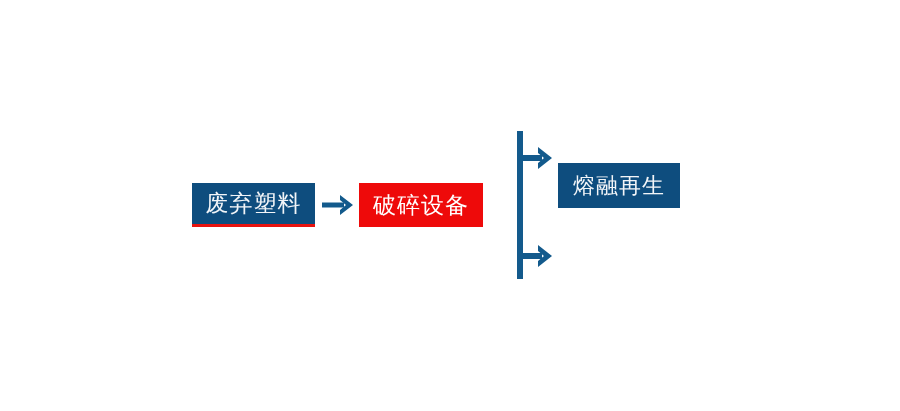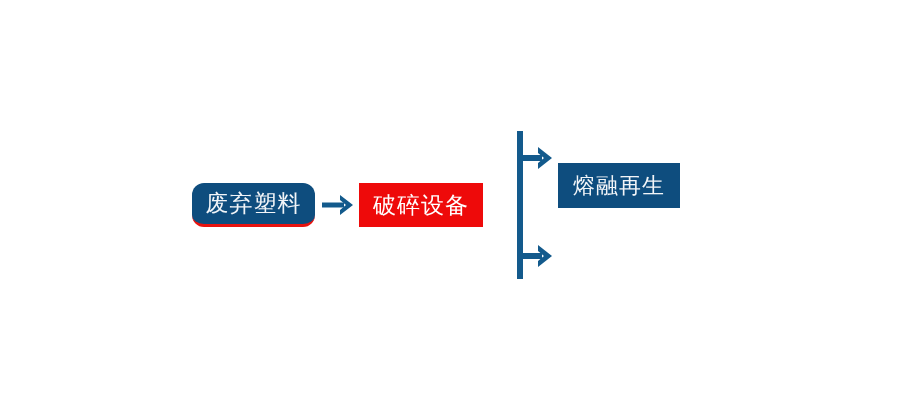--- a/index.html
+++ b/index.html
@@ -49,21 +49,20 @@
     border-bottom: 3px solid #E8130F;
   }
 
   
   #node-source {
     left: 192px;
     top: 183px;
     width: 123px;
     height: 44px;
     font-size: 23px;
-    border-radius: 12px;
   }
 
   
   #node-process {
     left: 359px;
     top: 183px;
     width: 124px;
     height: 44px;
     font-size: 23px;
   }

